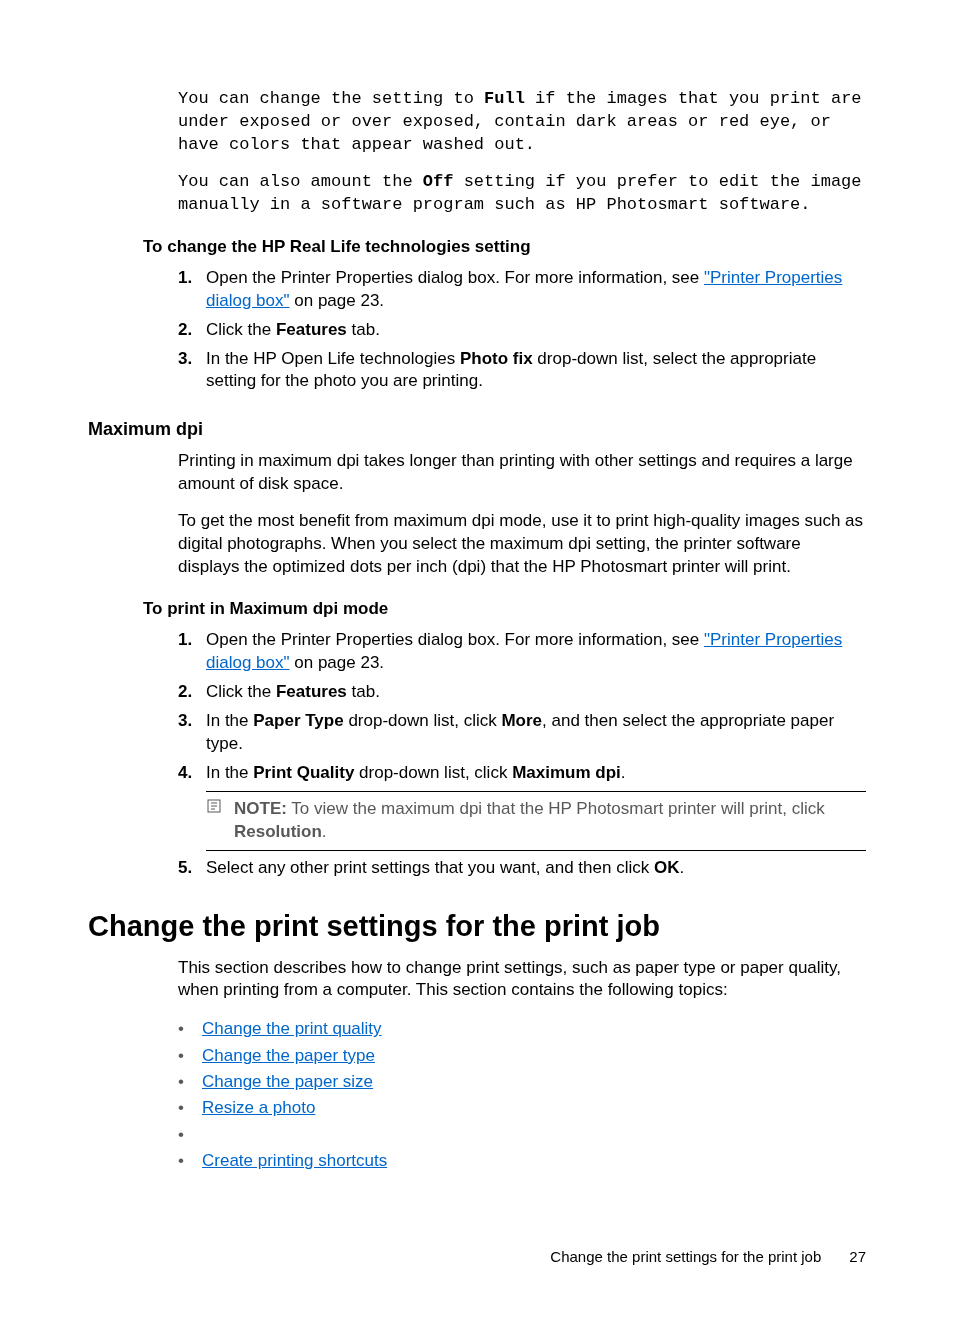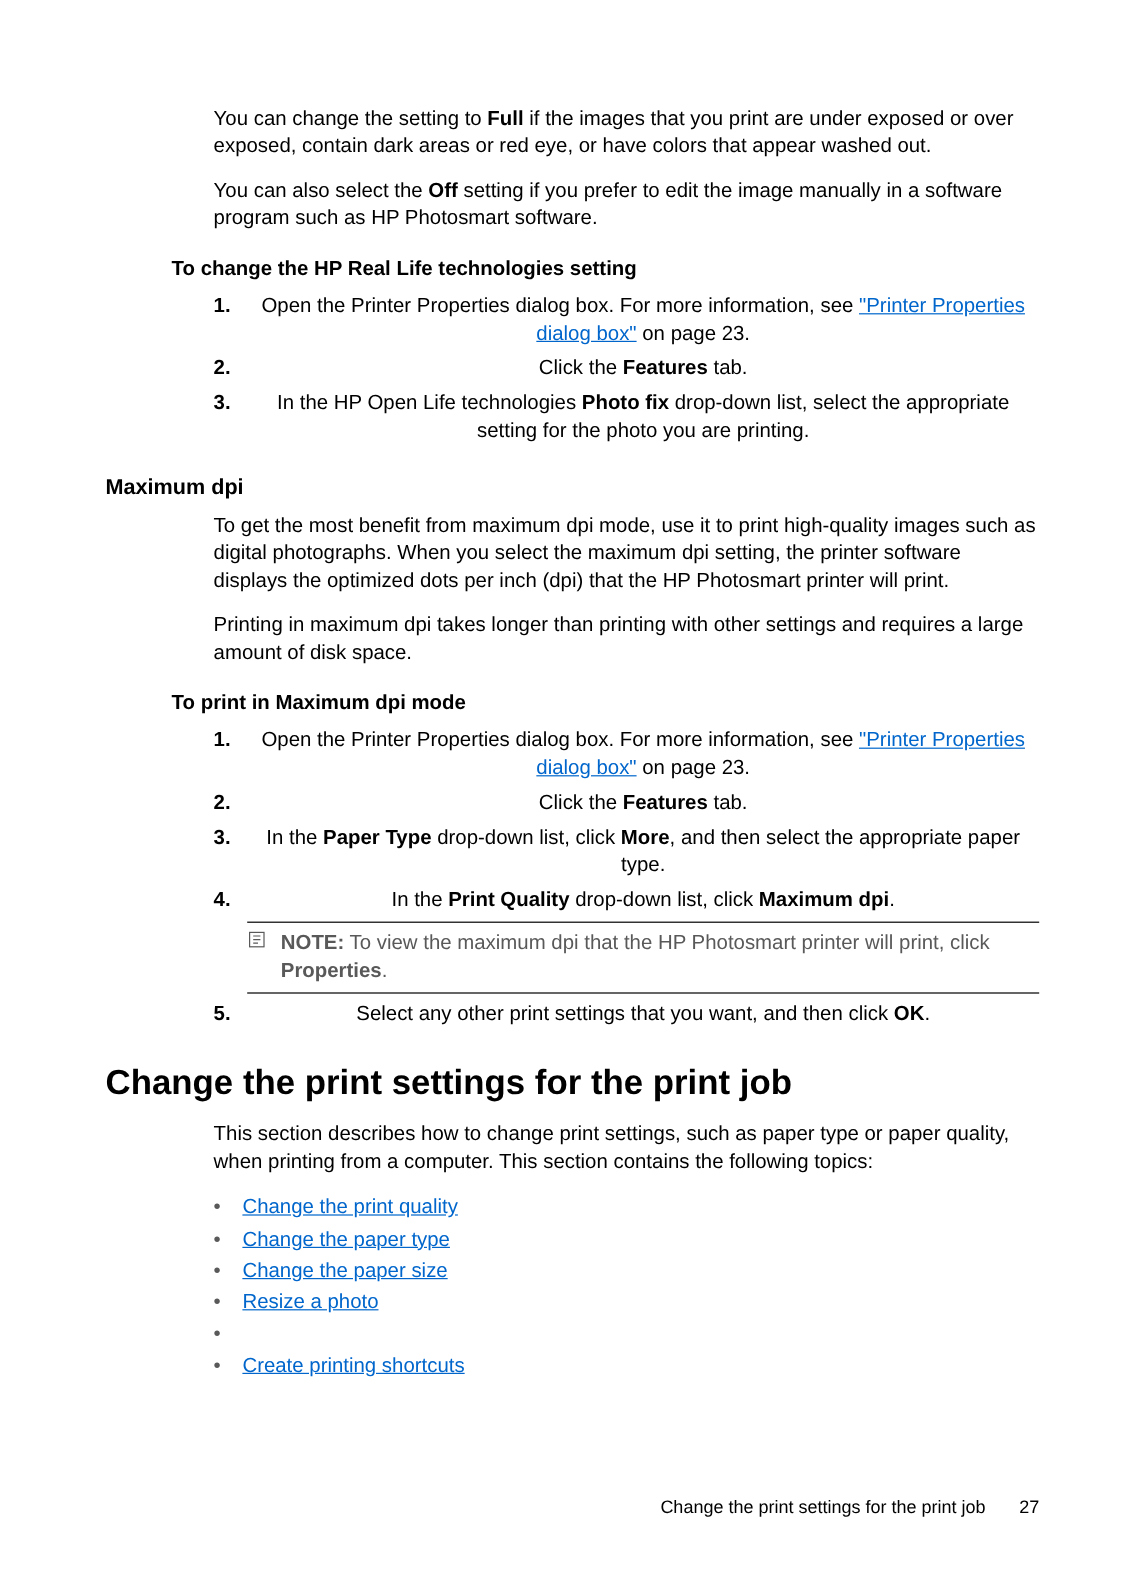--- a/index.html
+++ b/index.html
@@ -12,20 +12,21 @@
       color: #000;
     }
     .content {
       padding: 88px 88px 0 88px;
     }
     .para {
       font-size: 17px;
       line-height: 1.35;
       margin-bottom: 14px;
       margin-left: 90px;
+      font-family: Liberation Mono, monospace;
     }
     .bold { font-weight: bold; }
     .section-sub {
       font-size: 17px;
       font-weight: bold;
       margin-top: 20px;
       margin-bottom: 10px;
       margin-left: 55px;
     }
     .step-list {
@@ -35,21 +36,21 @@
     .step-item {
       display: flex;
       font-size: 17px;
       line-height: 1.35;
       margin-bottom: 6px;
     }
     .step-num {
       font-weight: bold;
       min-width: 28px;
     }
-    .step-body { flex: 1; text-align: center; }
+    .step-body { flex: 1; }
     .link {
       color: #0066cc;
       text-decoration: underline;
     }
     .h3-heading {
       font-size: 18px;
       font-weight: bold;
       margin-top: 26px;
       margin-bottom: 10px;
     }
@@ -109,43 +110,43 @@
     }
     svg.noteicon { width: 16px; height: 16px; }
   </style>
 </head>
 <body>
 
 <div class="content">
 
   <p class="para"><span>You can change the setting to </span><span class="bold">Full</span><span> if the images that you print are under exposed or over exposed, contain dark areas or red eye, or have colors that appear washed out.</span></p>
 
-  <p class="para"><span>You can also select the </span><span class="bold">Off</span><span> setting if you prefer to edit the image manually in a software program such as HP Photosmart software.</span></p>
+  <p class="para"><span>You can also amount the </span><span class="bold">Off</span><span> setting if you prefer to edit the image manually in a software program such as HP Photosmart software.</span></p>
 
   <div class="section-sub">To change the HP Real Life technologies setting</div>
 
   <div class="step-list">
     <div class="step-item">
       <div class="step-num">1.</div>
       <div class="step-body"><span>Open the Printer Properties dialog box. For more information, see </span><a href="#" class="link">"Printer Properties dialog box"</a><span> on page 23.</span></div>
     </div>
     <div class="step-item">
       <div class="step-num">2.</div>
       <div class="step-body"><span>Click the </span><span class="bold">Features</span><span> tab.</span></div>
     </div>
     <div class="step-item">
       <div class="step-num">3.</div>
       <div class="step-body"><span>In the HP Open Life technologies </span><span class="bold">Photo fix</span><span> drop-down list, select the appropriate setting for the photo you are printing.</span></div>
     </div>
   </div>
 
   <div class="h3-heading">Maximum dpi</div>
 
+  <p class="indent-para">Printing in maximum dpi takes longer than printing with other settings and requires a large amount of disk space.</p>
   <p class="indent-para">To get the most benefit from maximum dpi mode, use it to print high-quality images such as digital photographs. When you select the maximum dpi setting, the printer software displays the optimized dots per inch (dpi) that the HP Photosmart printer will print.</p>
-  <p class="indent-para">Printing in maximum dpi takes longer than printing with other settings and requires a large amount of disk space.</p>
 
   <div class="section-sub">To print in Maximum dpi mode</div>
 
   <div class="step-list">
     <div class="step-item">
       <div class="step-num">1.</div>
       <div class="step-body"><span>Open the Printer Properties dialog box. For more information, see </span><a href="#" class="link">"Printer Properties dialog box"</a><span> on page 23.</span></div>
     </div>
     <div class="step-item">
       <div class="step-num">2.</div>
@@ -162,21 +163,21 @@
       </div>
       <div class="note-box">
         <div class="note-icon">
           <svg class="noteicon" viewBox="0 0 16 16">
               <rect x="2" y="2" width="12" height="12" fill="none" stroke="#595959" stroke-width="1"></rect>
               <line x1="5" y1="5" x2="11" y2="5" stroke="#595959" stroke-width="1"></line>
               <line x1="5" y1="8" x2="11" y2="8" stroke="#595959" stroke-width="1"></line>
               <line x1="5" y1="11" x2="9" y2="11" stroke="#595959" stroke-width="1"></line>
             </svg>
         </div>
-        <div class="note-body"><span class="bold">NOTE:</span><span>  To view the maximum dpi that the HP Photosmart printer will print, click </span><span class="bold">Properties</span><span>.</span></div>
+        <div class="note-body"><span class="bold">NOTE:</span><span>  To view the maximum dpi that the HP Photosmart printer will print, click </span><span class="bold">Resolution</span><span>.</span></div>
       </div>
     </div>
     <div class="step-item indent-after-note">
       <div class="step-num">5.</div>
       <div class="step-body"><span>Select any other print settings that you want, and then click </span><span class="bold">OK</span><span>.</span></div>
     </div>
   </div>
 
   <div class="h1-heading">Change the print settings for the print job</div>
 

